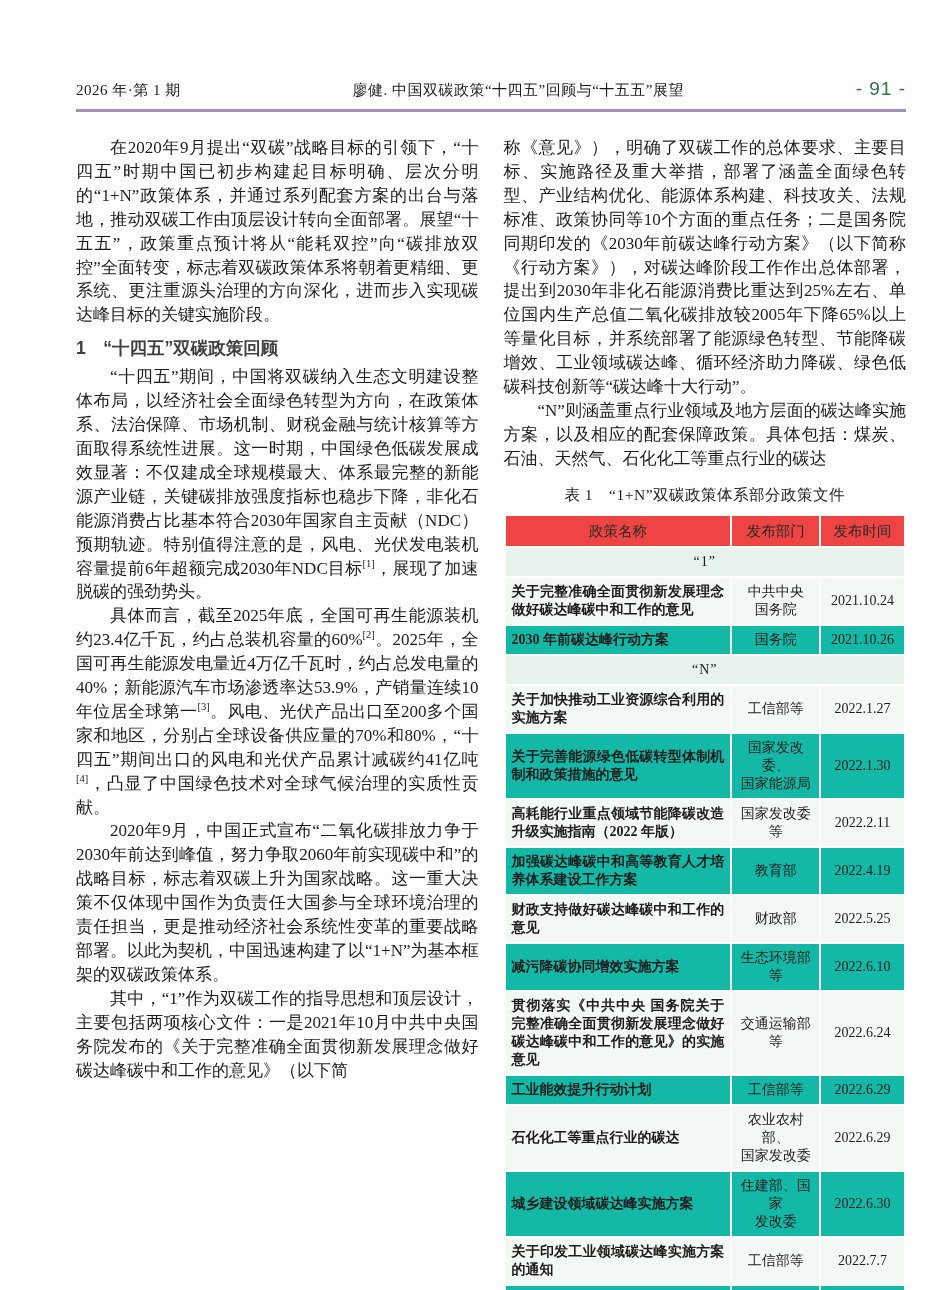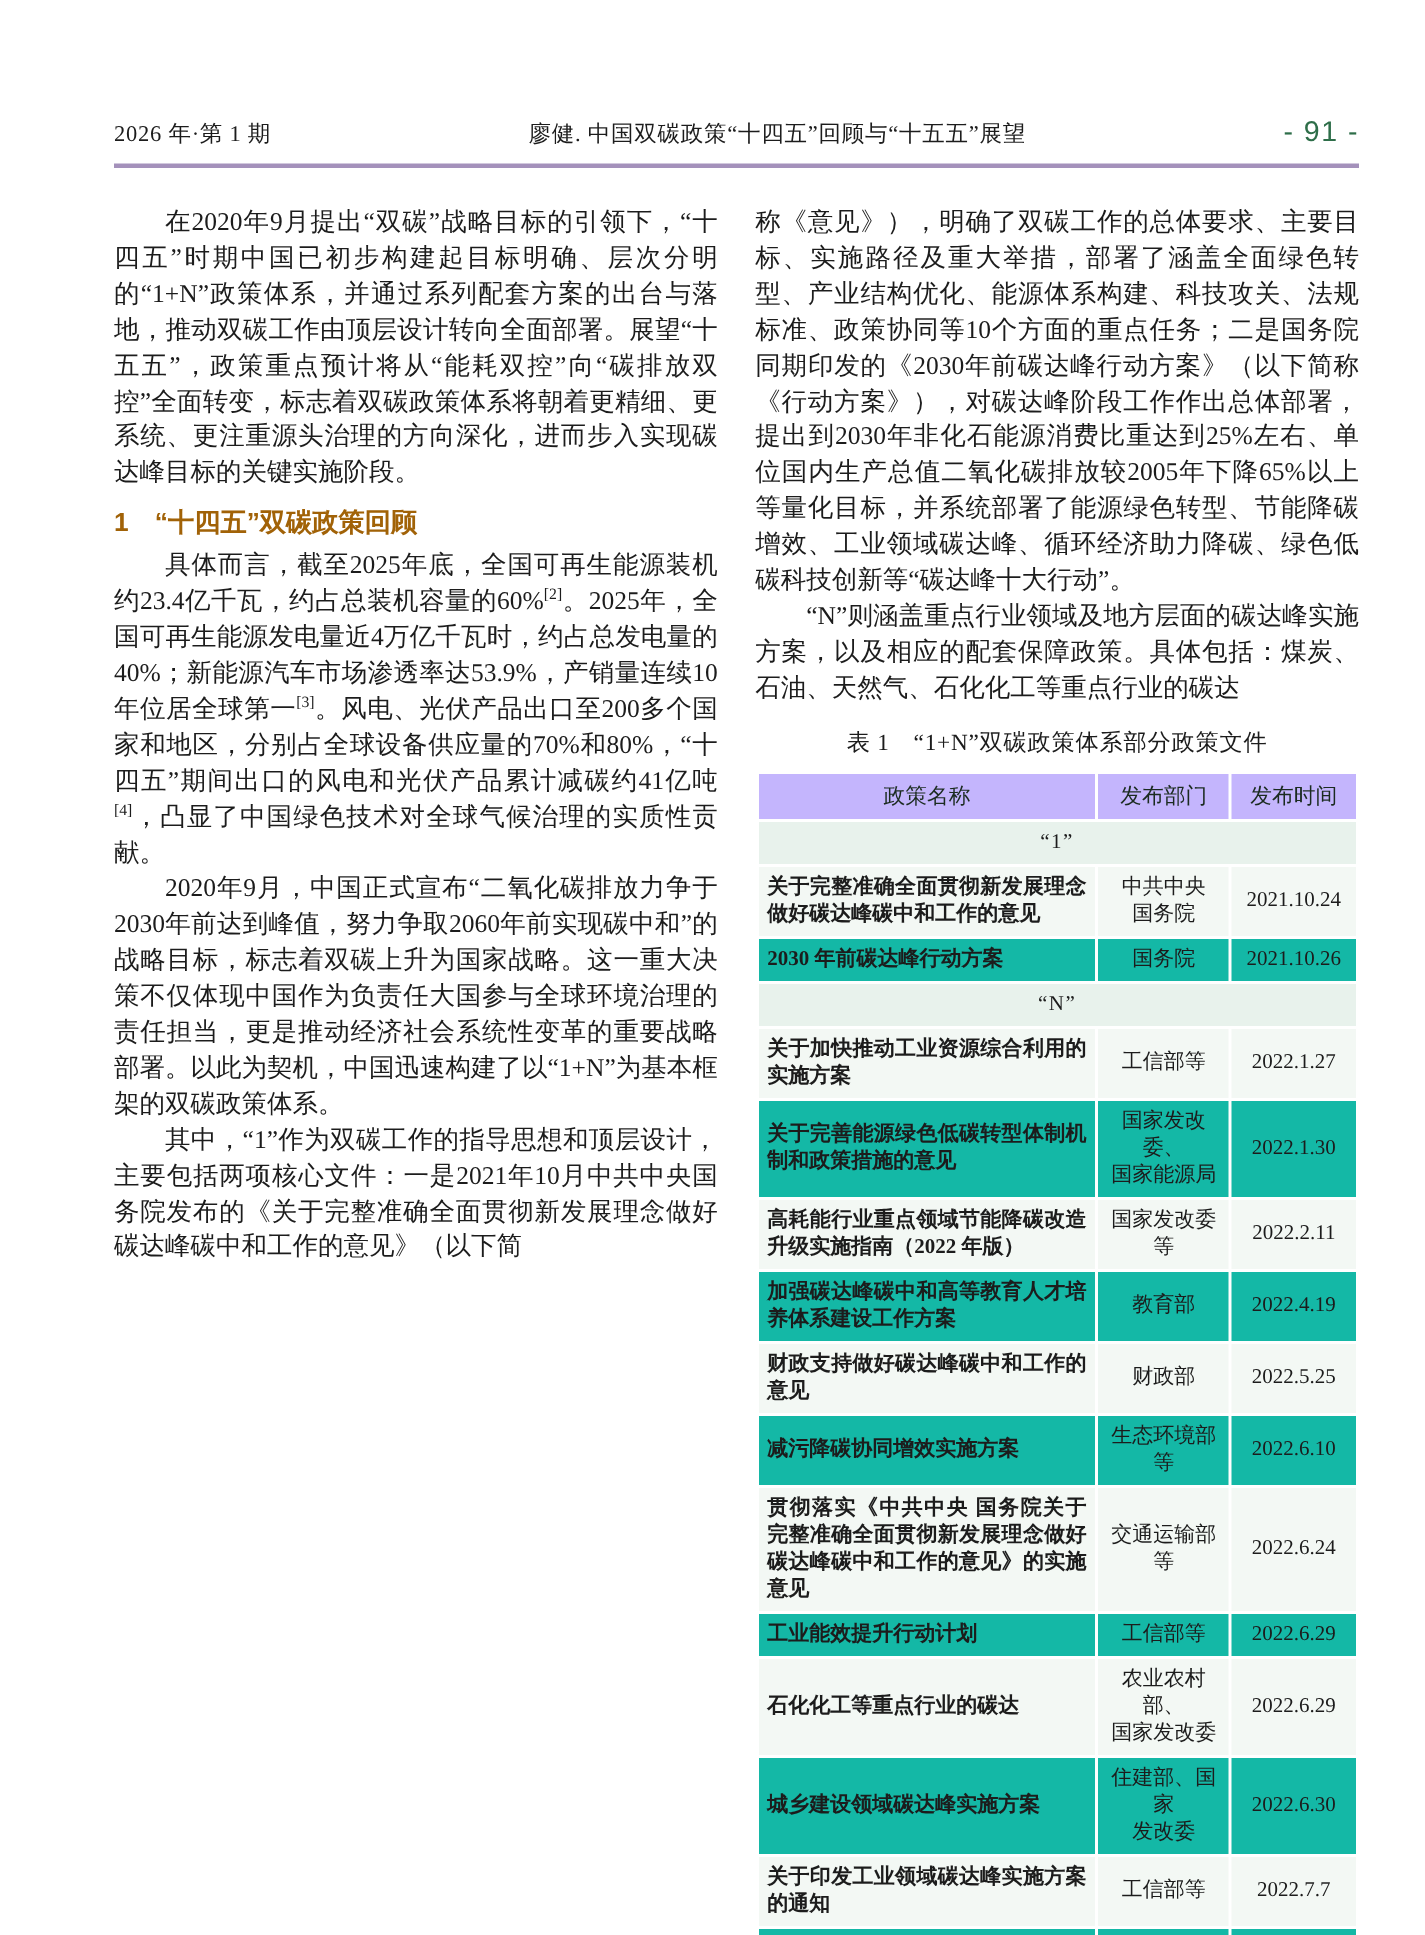--- a/index.html
+++ b/index.html
@@ -31,34 +31,34 @@
   .col{flex:1;min-width:0;}
   .para{
     margin:0;font-size:17px;line-height:23.9px;
     text-align:justify;text-indent:2em;
   }
   .para.noindent{text-indent:0;}
   .para sup{font-size:10.5px;line-height:0;}
   .sec-heading{
     font-family:"Liberation Sans","DejaVu Sans",sans-serif;
     font-weight:bold;font-size:17.5px;line-height:24px;
-    margin:9px 0 5px 0;color:#a16207;
+    margin:9px 0 5px 0;color:#404040;
   }
   
   .tbl-caption{
     font-family:"Liberation Serif","DejaVu Serif",serif;
     font-weight:normal;font-size:15.5px;text-align:center;
     margin:14px 0 8px 0;letter-spacing:.5px;
   }
   table.policy{
     width:100%;border-collapse:separate;border-spacing:2px;
     font-size:14px;line-height:18px;table-layout:fixed;
   }
   table.policy th{
-    background:#c4b5fd;font-weight:normal;color:#1b2b20;
+    background:#ef4444;font-weight:normal;color:#1b2b20;
     padding:6px 4px;text-align:center;
     font-family:"Liberation Sans","DejaVu Sans",sans-serif;
     font-size:14.5px;
   }
   table.policy td{padding:5px 6px;vertical-align:middle;}
   td.grp{
     background:#e8f2ec;text-align:center;padding:5px 4px;
     letter-spacing:1px;
   }
   tr.pale td{background:#f3f8f4;}
@@ -76,20 +76,21 @@
     <span class="issue">2026 年·第 1 期</span>
     <span class="rtitle">廖健. 中国双碳政策“十四五”回顾与“十五五”展望</span>
     <span class="pageno">- 91 -</span>
   </div>
   <div class="head-rule"></div>
 
   <div class="cols">
     <div class="col" id="col-left">
         <p class="para">在2020年9月提出“双碳”战略目标的引领下，“十四五”时期中国已初步构建起目标明确、层次分明的“1+N”政策体系，并通过系列配套方案的出台与落地，推动双碳工作由顶层设计转向全面部署。展望“十五五”，政策重点预计将从“能耗双控”向“碳排放双控”全面转变，标志着双碳政策体系将朝着更精细、更系统、更注重源头治理的方向深化，进而步入实现碳达峰目标的关键实施阶段。</p>
         <div class="sec-heading">1　“十四五”双碳政策回顾</div>
+        <p class="para">“十四五”期间，中国将双碳纳入生态文明建设整体布局，以经济社会全面绿色转型为方向，在政策体系、法治保障、市场机制、财税金融与统计核算等方面取得系统性进展。这一时期，中国绿色低碳发展成效显著：不仅建成全球规模最大、体系最完整的新能源产业链，关键碳排放强度指标也稳步下降，非化石能源消费占比基本符合2030年国家自主贡献（NDC）预期轨迹。特别值得注意的是，风电、光伏发电装机容量提前6年超额完成2030年NDC目标<sup>[1]</sup>，展现了加速脱碳的强劲势头。</p>
         <p class="para">具体而言，截至2025年底，全国可再生能源装机约23.4亿千瓦，约占总装机容量的60%<sup>[2]</sup>。2025年，全国可再生能源发电量近4万亿千瓦时，约占总发电量的40%；新能源汽车市场渗透率达53.9%，产销量连续10年位居全球第一<sup>[3]</sup>。风电、光伏产品出口至200多个国家和地区，分别占全球设备供应量的70%和80%，“十四五”期间出口的风电和光伏产品累计减碳约41亿吨<sup>[4]</sup>，凸显了中国绿色技术对全球气候治理的实质性贡献。</p>
         <p class="para">2020年9月，中国正式宣布“二氧化碳排放力争于2030年前达到峰值，努力争取2060年前实现碳中和”的战略目标，标志着双碳上升为国家战略。这一重大决策不仅体现中国作为负责任大国参与全球环境治理的责任担当，更是推动经济社会系统性变革的重要战略部署。以此为契机，中国迅速构建了以“1+N”为基本框架的双碳政策体系。</p>
         <p class="para">其中，“1”作为双碳工作的指导思想和顶层设计，主要包括两项核心文件：一是2021年10月中共中央国务院发布的《关于完整准确全面贯彻新发展理念做好碳达峰碳中和工作的意见》（以下简</p>
       </div>
     <div class="col" id="col-right">
         <p class="para noindent">称《意见》），明确了双碳工作的总体要求、主要目标、实施路径及重大举措，部署了涵盖全面绿色转型、产业结构优化、能源体系构建、科技攻关、法规标准、政策协同等10个方面的重点任务；二是国务院同期印发的《2030年前碳达峰行动方案》（以下简称《行动方案》），对碳达峰阶段工作作出总体部署，提出到2030年非化石能源消费比重达到25%左右、单位国内生产总值二氧化碳排放较2005年下降65%以上等量化目标，并系统部署了能源绿色转型、节能降碳增效、工业领域碳达峰、循环经济助力降碳、绿色低碳科技创新等“碳达峰十大行动”。</p>
         <p class="para">“N”则涵盖重点行业领域及地方层面的碳达峰实施方案，以及相应的配套保障政策。具体包括：煤炭、石油、天然气、石化化工等重点行业的碳达</p>
         <div class="tbl-caption">表 1　“1+N”双碳政策体系部分政策文件</div>
         <table class="policy">
           <colgroup>

